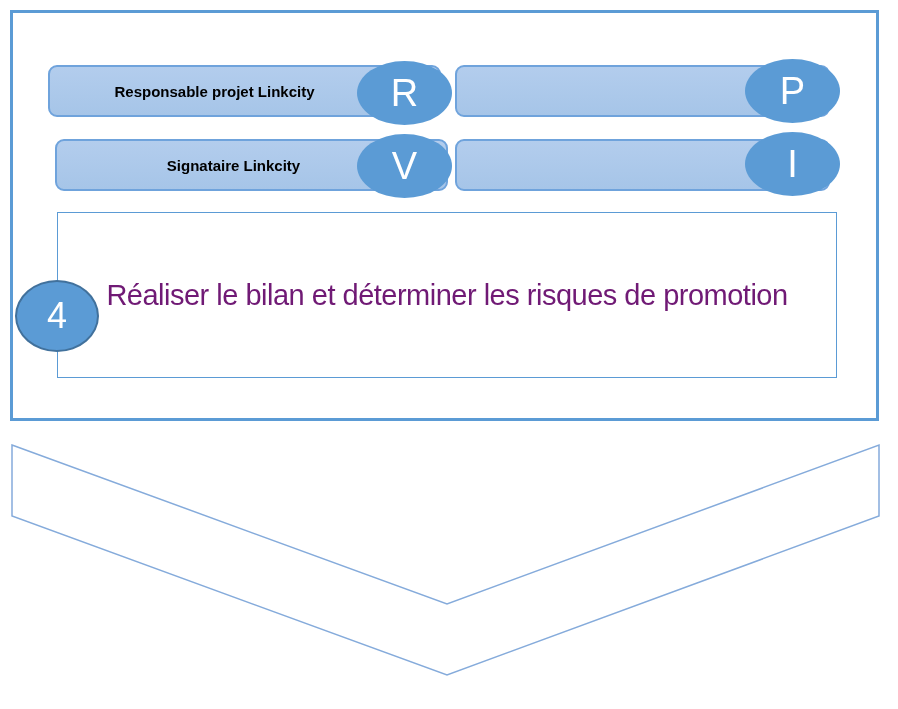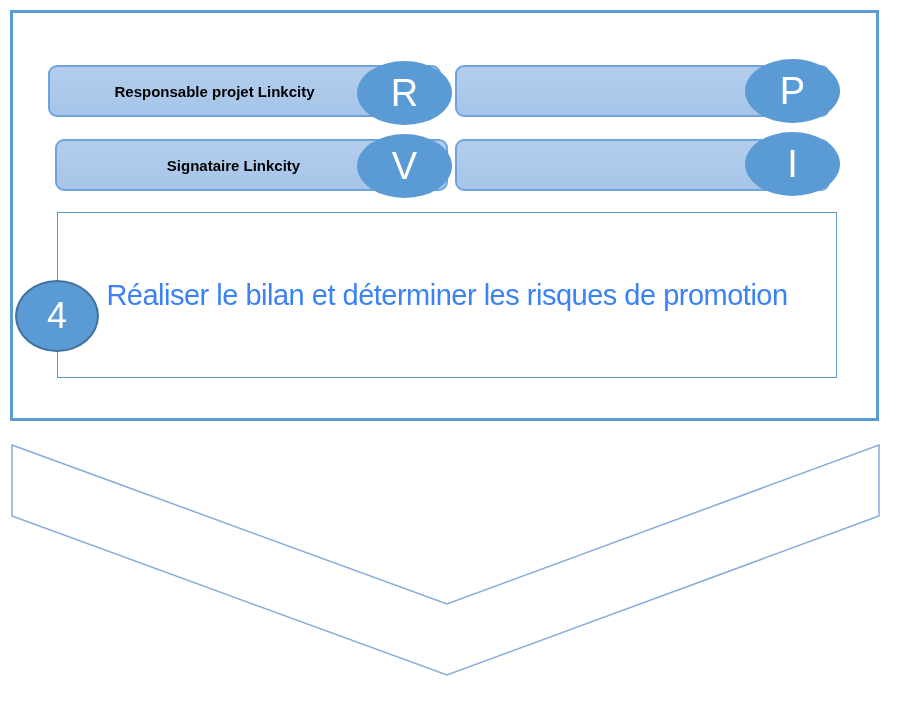--- a/index.html
+++ b/index.html
@@ -76,21 +76,21 @@
     display: flex;
     align-items: center;
     justify-content: center;
   }
   .task-text {
     max-width: 740px;
     text-align: left;
     font-size: 29px;
     letter-spacing: -0.5px;
     line-height: 1.75;
-    color: #3b82f6;
+    color: #701a75;
   }
 
   
   .step-circle {
     position: absolute;
     left: 15px; top: 280px;
     width: 84px; height: 72px;
     border-radius: 50%;
     background: #5b9bd5;
     border: 2px solid #41719c;

